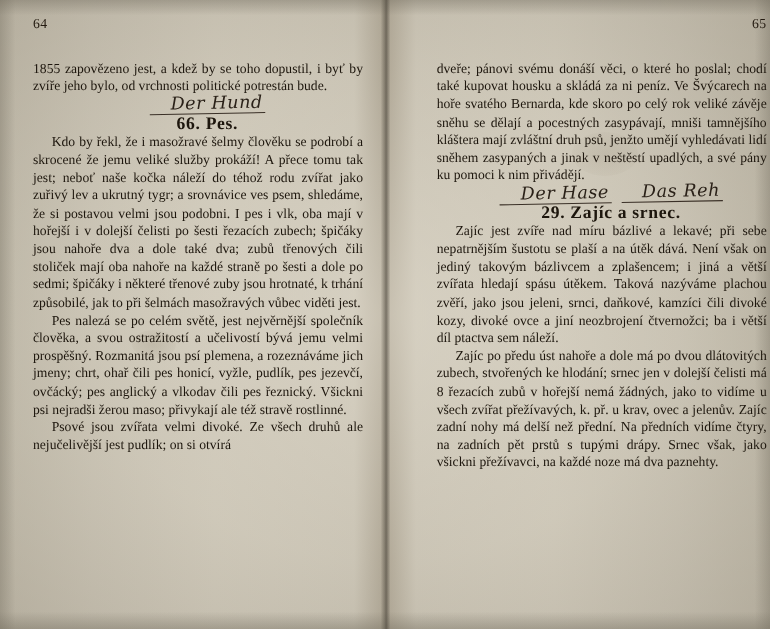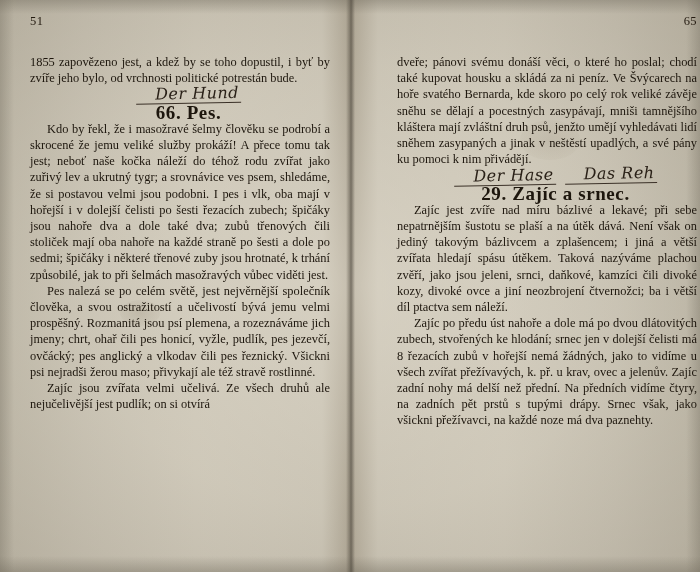--- a/index.html
+++ b/index.html
@@ -100,21 +100,21 @@
     border-bottom: 1px solid #3a3027;
     padding: 0 2px 1px 2px;
   }
   .handwriting .hw-sep {
     display: inline-block;
     width: 9px;
   }
   .section-head {
     text-align: center;
     font-weight: bold;
-    font-size: 19px;
+    font-size: 16px;
     letter-spacing: 0.6px;
     margin: 1px 0 4px 0;
     text-indent: 0;
   }
 
   .blot {
     position: absolute;
     border-radius: 50%;
     pointer-events: none;
   }
@@ -126,31 +126,31 @@
   <div class="edge-top"></div>
   <div class="edge-bottom"></div>
   <div class="edge-left"></div>
   <div class="edge-right"></div>
   <div class="gutter"></div>
 
   <div class="blot" style="left:120px; top:300px; width:40px; height:26px; background:radial-gradient(ellipse, rgba(150,140,120,0.25), rgba(150,140,120,0));"></div>
   <div class="blot" style="left:520px; top:120px; width:60px; height:40px; background:radial-gradient(ellipse, rgba(150,140,120,0.20), rgba(150,140,120,0));"></div>
 
   <div class="col col-left">
-    <div class="folio">51</div>
+    <div class="folio">64</div>
     <div class="body">
       <p class="noindent">1855 zapovězeno jest, a kdež by se toho dopustil, i byť by zvíře jeho bylo, od vrchnosti politické potrestán bude.</p>
 
       <p class="handwriting"><span class="hw-underline">Der Hund</span></p>
 
       <p class="section-head">66. Pes.</p>
 
       <p>Kdo by řekl, že i masožravé šelmy člověku se podrobí a skrocené že jemu veliké služby prokáží! A přece tomu tak jest; neboť naše kočka náleží do téhož rodu zvířat jako zuřivý lev a ukrutný tygr; a srovnávice ves psem, shledáme, že si postavou velmi jsou podobni. I pes i vlk, oba mají v hořejší i v dolejší čelisti po šesti řezacích zubech; špičáky jsou nahoře dva a dole také dva; zubů třenových čili stoliček mají oba nahoře na každé straně po šesti a dole po sedmi; špičáky i některé třenové zuby jsou hrotnaté, k trhání způsobilé, jak to při šelmách masožravých vůbec viděti jest.</p>
       <p>Pes nalezá se po celém světě, jest nejvěrnější společník člověka, a svou ostražitostí a učelivostí bývá jemu velmi prospěšný. Rozmanitá jsou psí plemena, a rozeznáváme jich jmeny; chrt, ohař čili pes honicí, vyžle, pudlík, pes jezevčí, ovčácký; pes anglický a vlkodav čili pes řeznický. Všickni psi nejradši žerou maso; přivykají ale též stravě rostlinné.</p>
-      <p>Zajíc jsou zvířata velmi učelivá. Ze všech druhů ale nejučelivější jest pudlík; on si otvírá</p>
+      <p>Psové jsou zvířata velmi divoké. Ze všech druhů ale nejučelivější jest pudlík; on si otvírá</p>
     </div>
   </div>
 
   <div class="col col-right">
     <div class="folio folio-right">65</div>
     <div class="body">
       <p class="noindent">dveře; pánovi svému donáší věci, o které ho poslal; chodí také kupovat housku a skládá za ni peníz. Ve Švýcarech na hoře svatého Bernarda, kde skoro po celý rok veliké závěje sněhu se dělají a pocestných zasypávají, mniši tamnějšího kláštera mají zvláštní druh psů, jenžto umějí vyhledávati lidí sněhem zasypaných a jinak v neštěstí upadlých, a své pány ku pomoci k nim přivádějí.</p>
 
       <p class="handwriting"><span class="hw-underline">Der Hase</span><span class="hw-sep"></span><span class="hw-underline">Das Reh</span></p>
 

